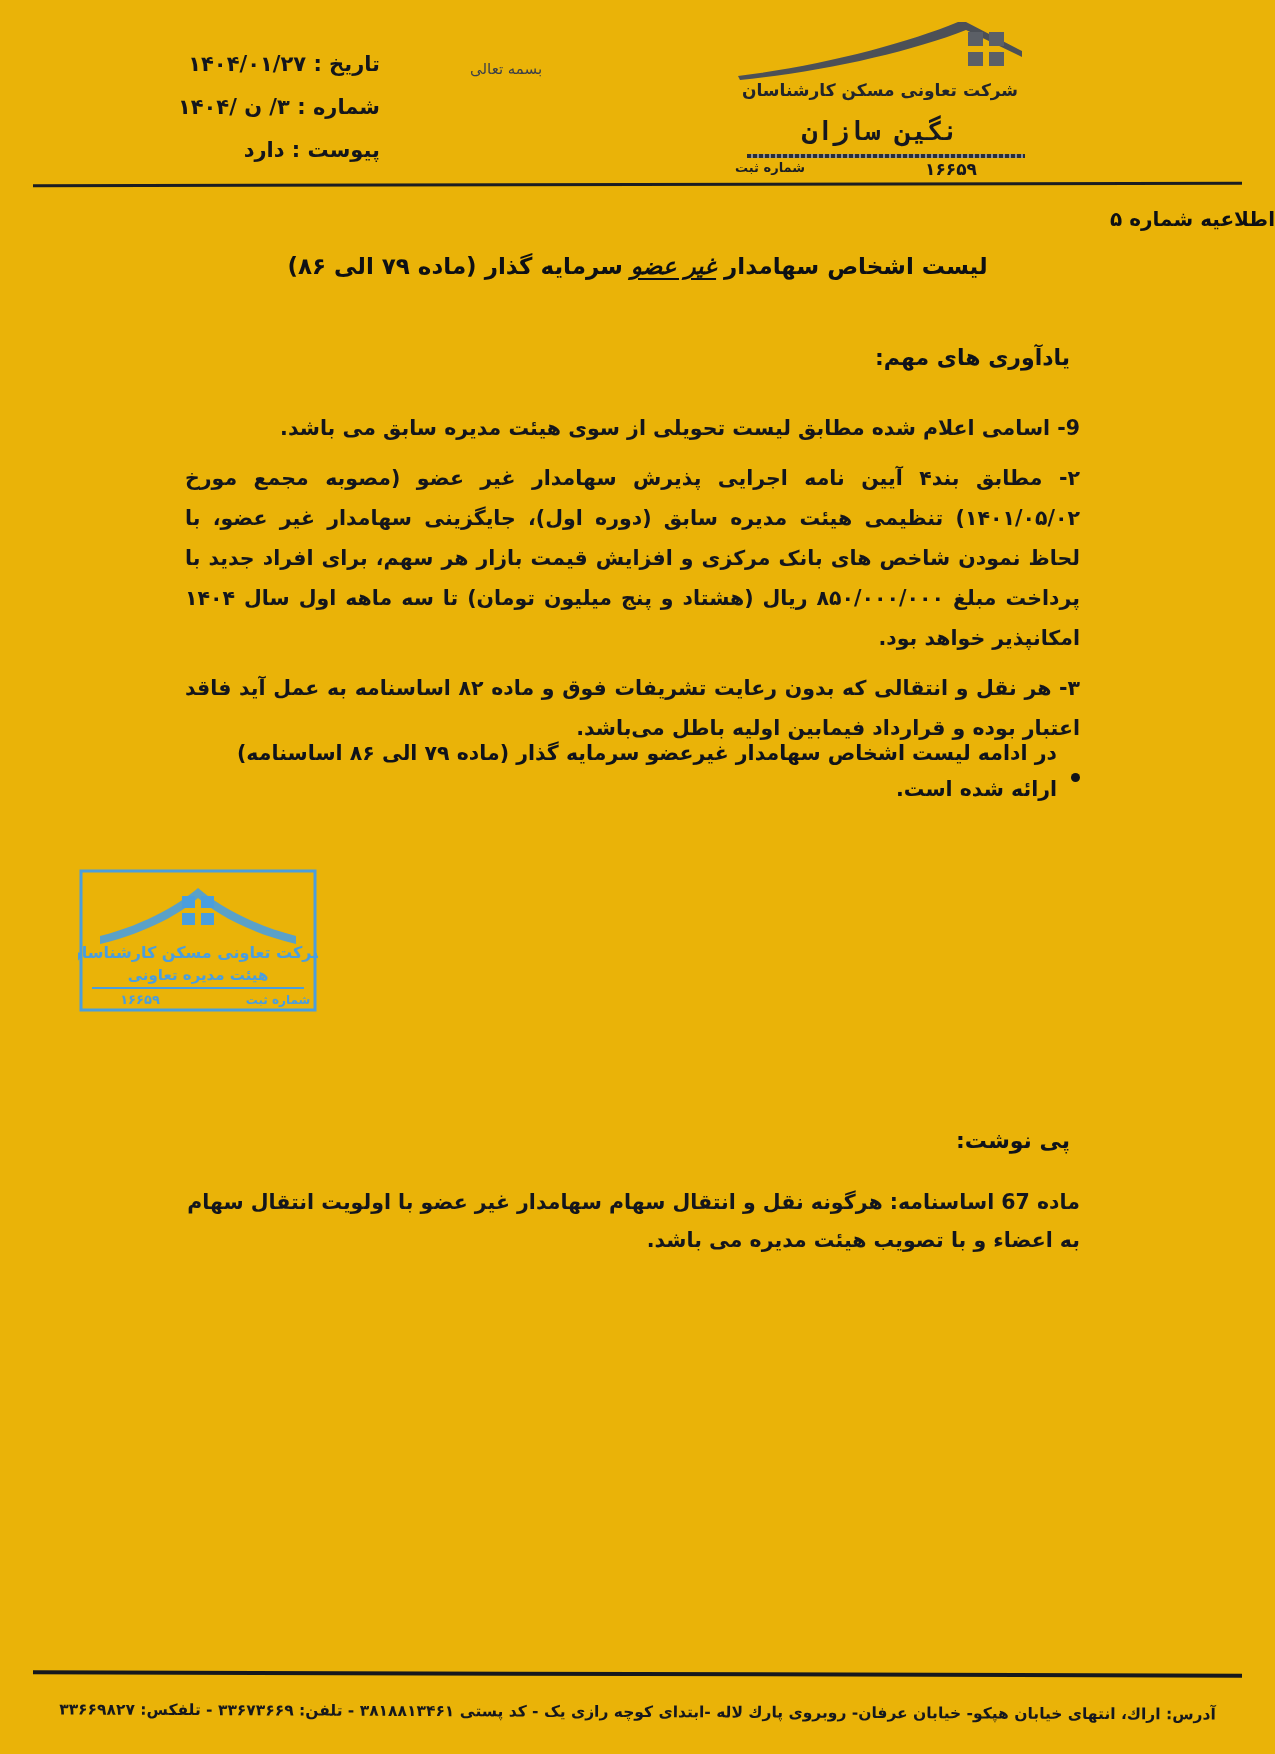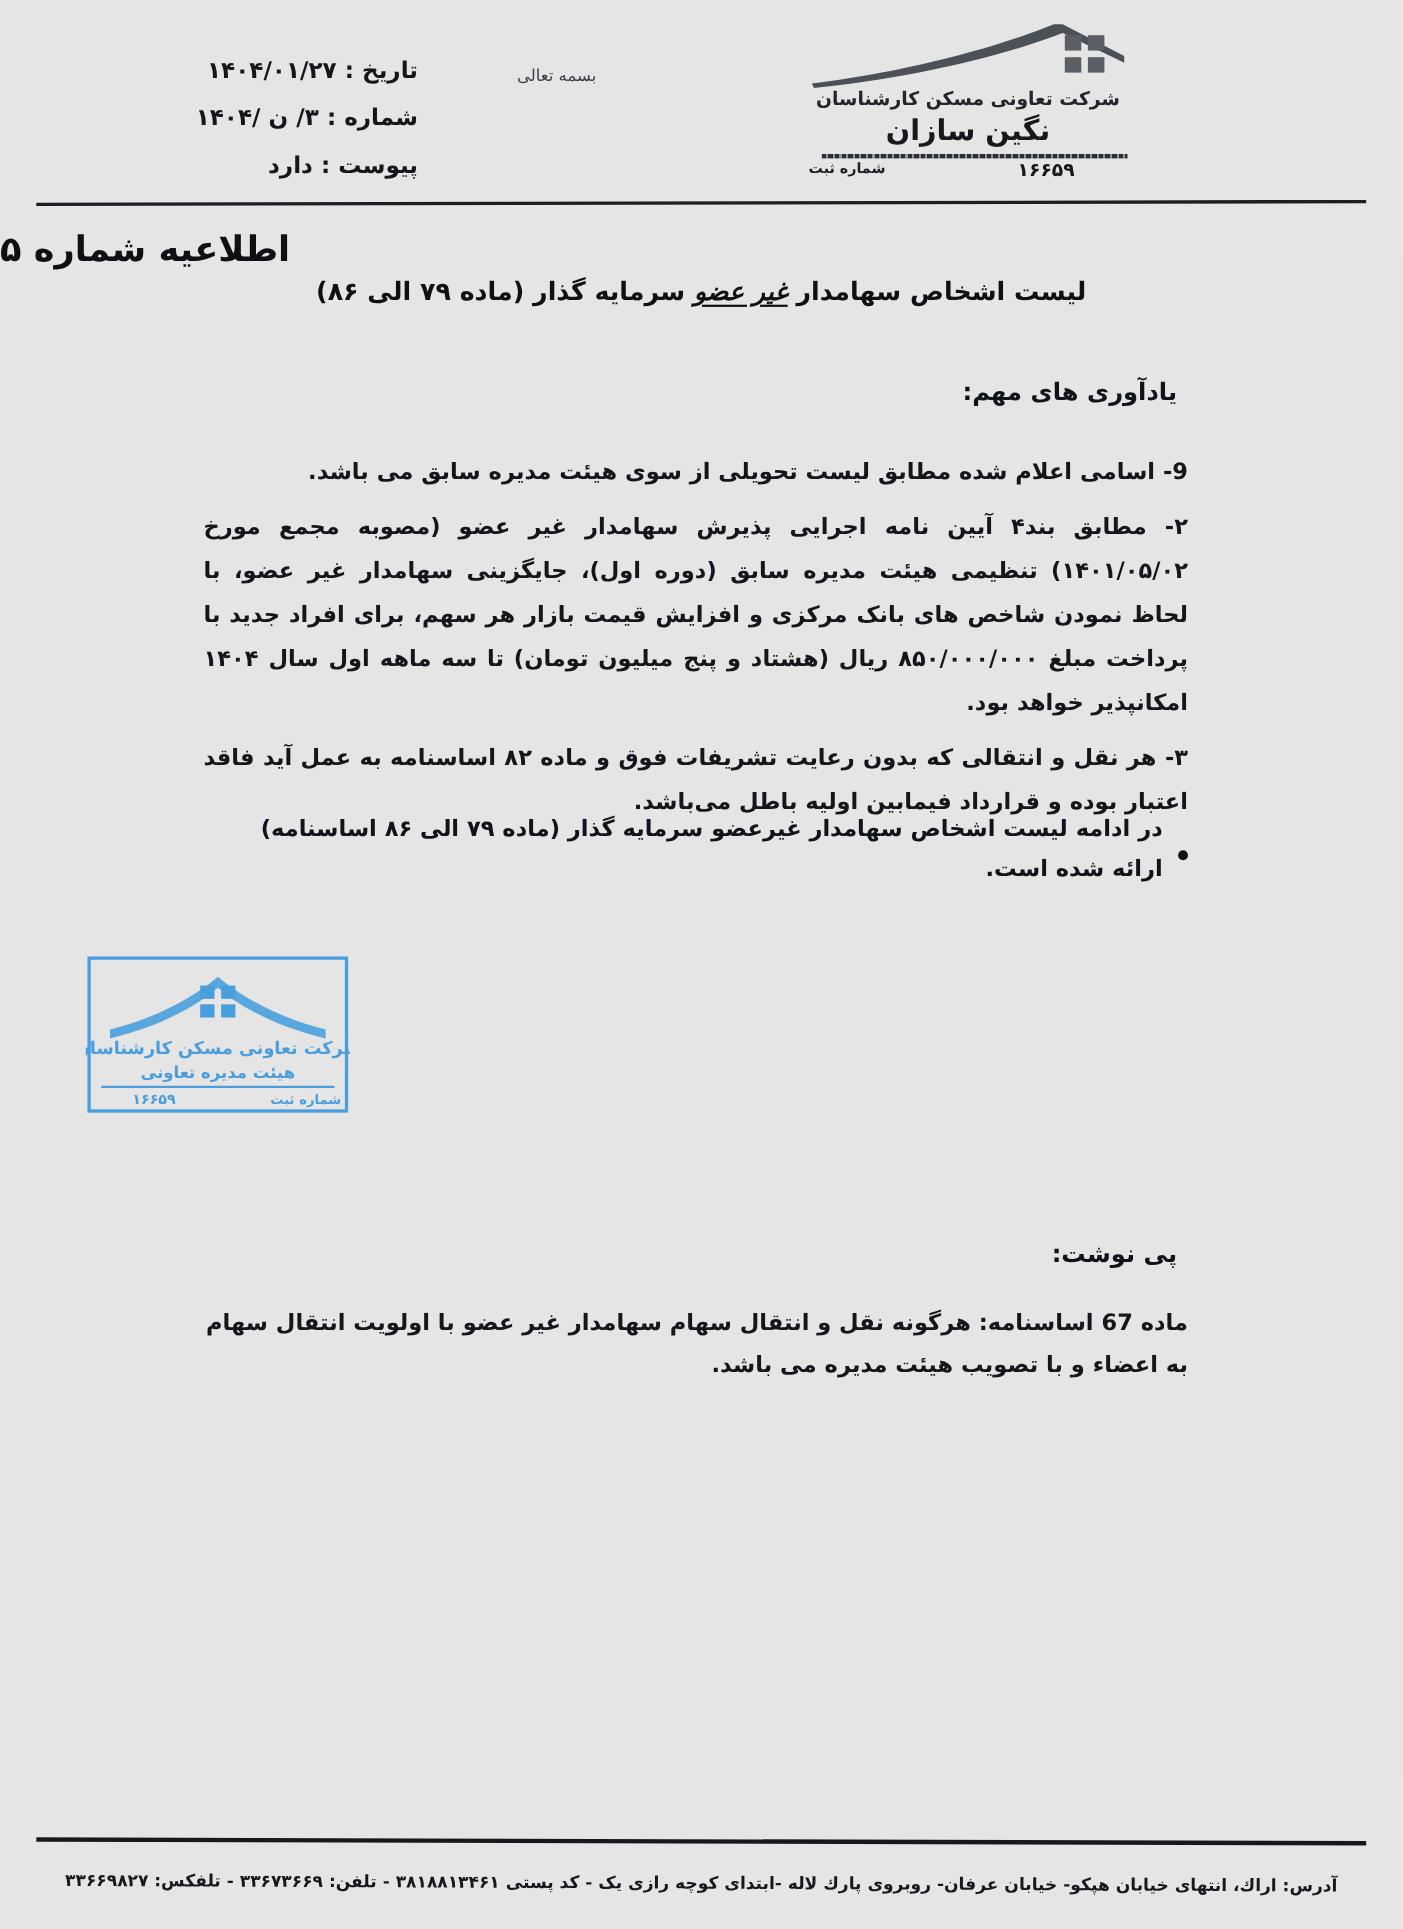--- a/index.html
+++ b/index.html
@@ -14,21 +14,21 @@
     font-family: "DejaVu Sans", "Liberation Sans", sans-serif;
     color: #14161c;
     overflow: hidden;
   }
 
   .page {
     position: absolute;
     inset: 0;
     width: 1275px;
     height: 1754px;
-    background: #e5e5e5;
+    background: #eab308;
   }
 
   
   .header {
     position: absolute;
     top: 0; left: 0; right: 0;
     height: 190px;
   }
   .meta-fields {
     position: absolute;
@@ -78,21 +78,22 @@
     font-weight: 600;
     color: #22252c;
     letter-spacing: 0.4px;
     margin-top: -4px;
   }
   .company-name {
     font-size: 26px;
     font-weight: 800;
     color: #16181e;
     letter-spacing: 0.6px;
-    margin-top: 4px;
+    margin-top: 16px;
+    font-family: Liberation Mono, monospace;
   }
   .reg-row {
     position: relative;
     width: 290px;
     margin: 6px auto 0 auto;
     height: 30px;
   }
   .reg-rule {
     position: absolute;
     top: 0; left: 12px; right: 0;
@@ -123,22 +124,22 @@
     height: 3px;
     background: #1b1d22;
     transform: rotate(-0.12deg);
   }
 
   
   .title-main {
     position: absolute;
     top: 207px;
     left: 0; right: 0;
-    text-align: left;
-    font-size: 32px;
+    text-align: right;
+    font-size: 20px;
     font-weight: 800;
     color: #0e1014;
     letter-spacing: 0.4px;
   }
   .title-sub {
     position: absolute;
     top: 253px;
     left: 0; right: 0;
     text-align: center;
     font-size: 23px;

